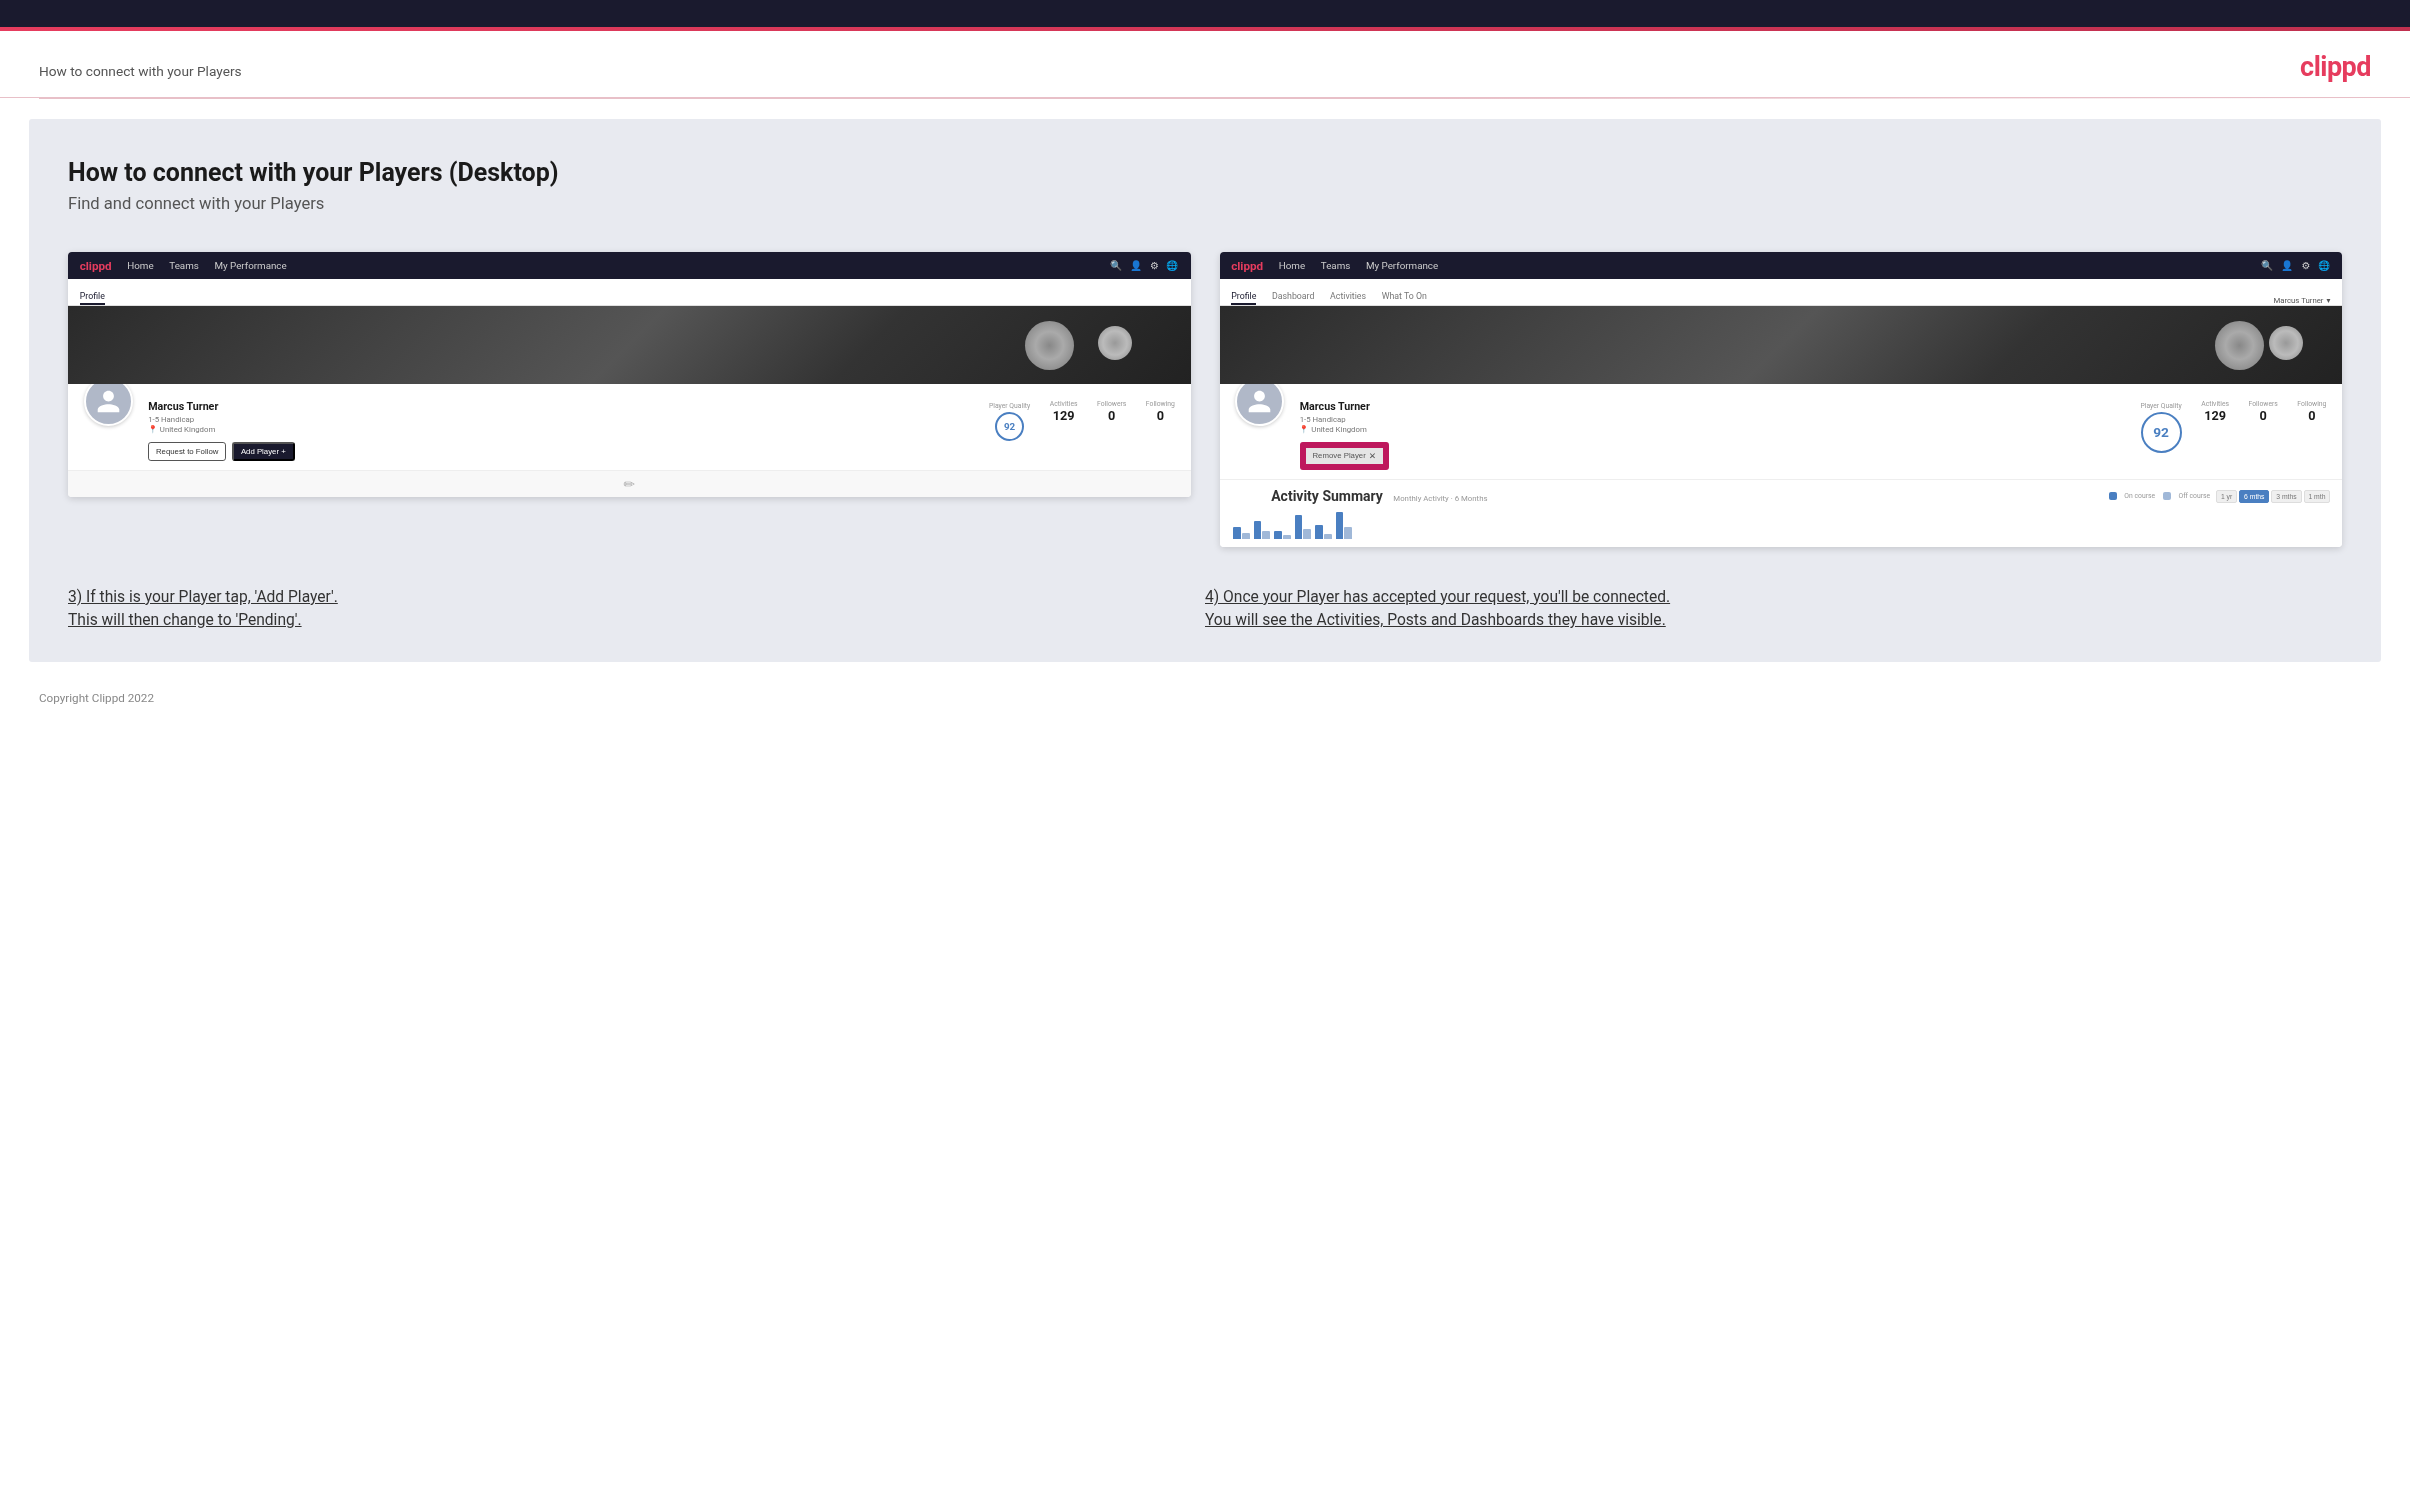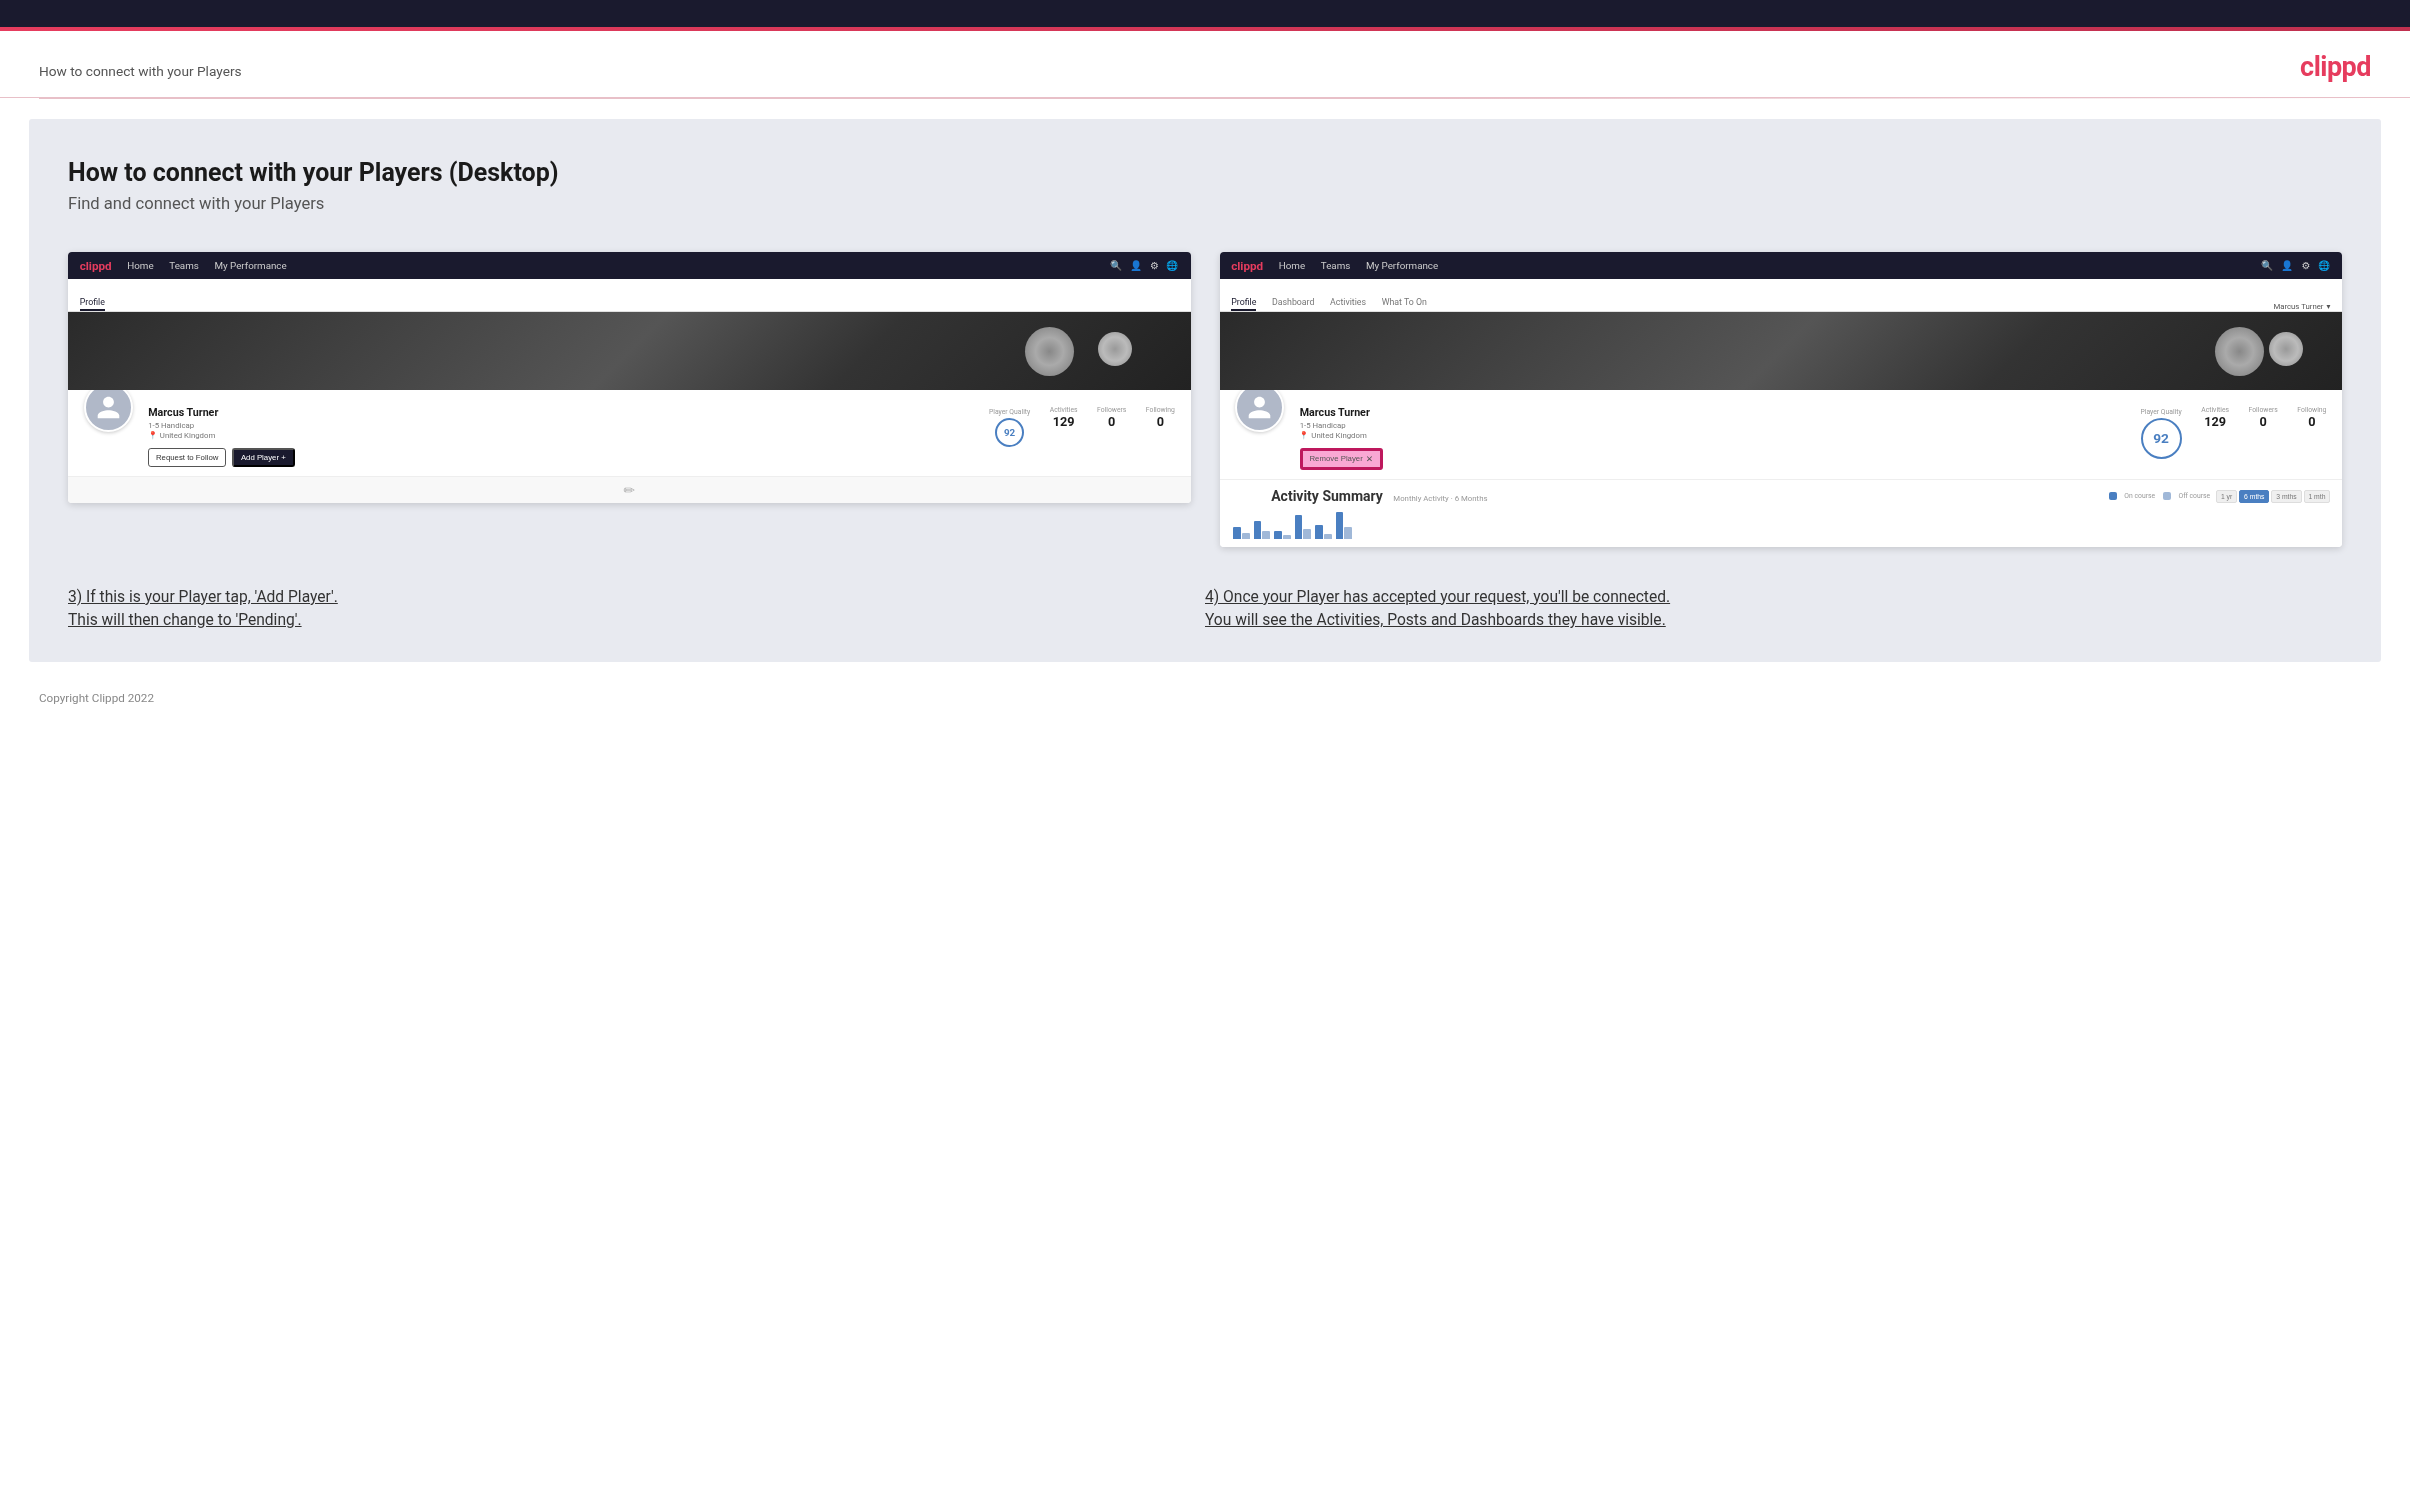--- a/index.html
+++ b/index.html
@@ -118,21 +118,21 @@
       color: #ccc;
       font-size: 9.8px;
     }
 
     
     .mock-tabs {
       background: #fff;
       border-bottom: 1px solid #e0e0e0;
       display: flex;
       padding: 0 11.7px;
-      height: 33px;
+      height: 27px;
       align-items: flex-end;
       gap: 19.5px;
     }
     .mock-tab {
       font-size: 8.8px;
       color: #777;
       padding-bottom: 2.9px;
       border-bottom: 2px solid transparent;
     }
     .mock-tab.active {
@@ -230,24 +230,24 @@
       border-radius: 2.9px;
       color: #fff;
       background: #1a1a2e;
       display: flex;
       align-items: center;
       gap: 2.9px;
     }
     .mock-btn-remove {
       font-size: 7.8px;
       padding: 2.9px 6.8px;
-      border: 3px solid #be185d;
+      border: 6px solid #be185d;
       border-radius: 2.9px;
       color: #555;
-      background: #f9a8d4;
+      background: #e5e5e5;
       display: flex;
       align-items: center;
       gap: 2.9px;
     }
     .mock-stat {
       text-align: center;
     }
     .mock-stat-label {
       font-size: 6.8px;
       color: #999;

